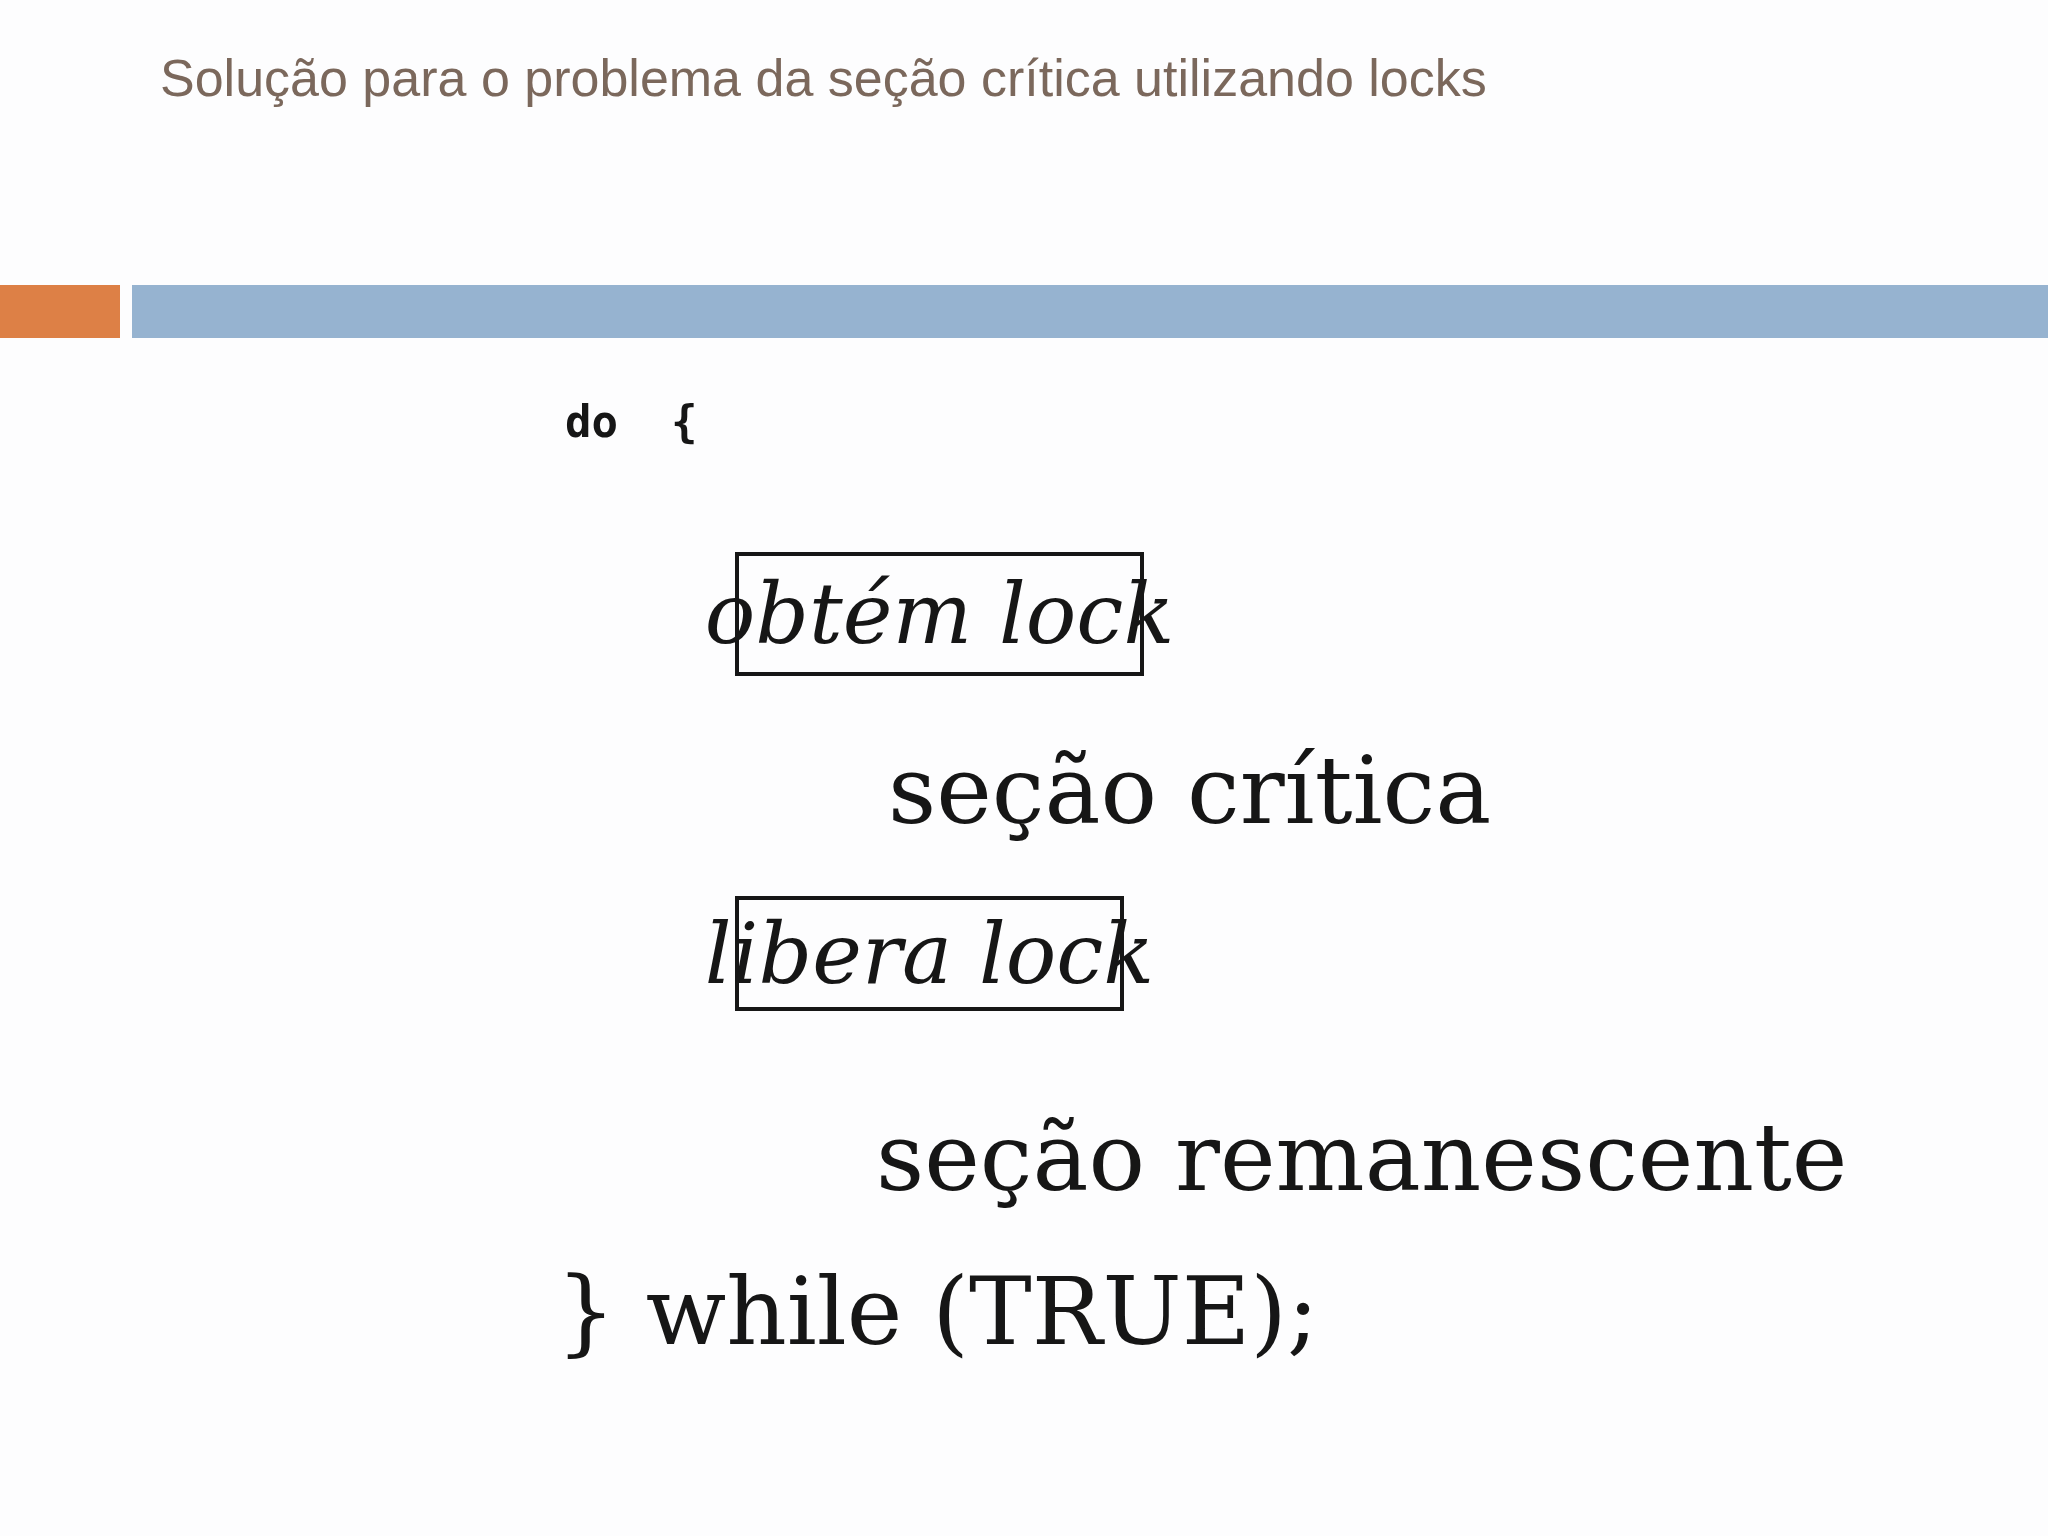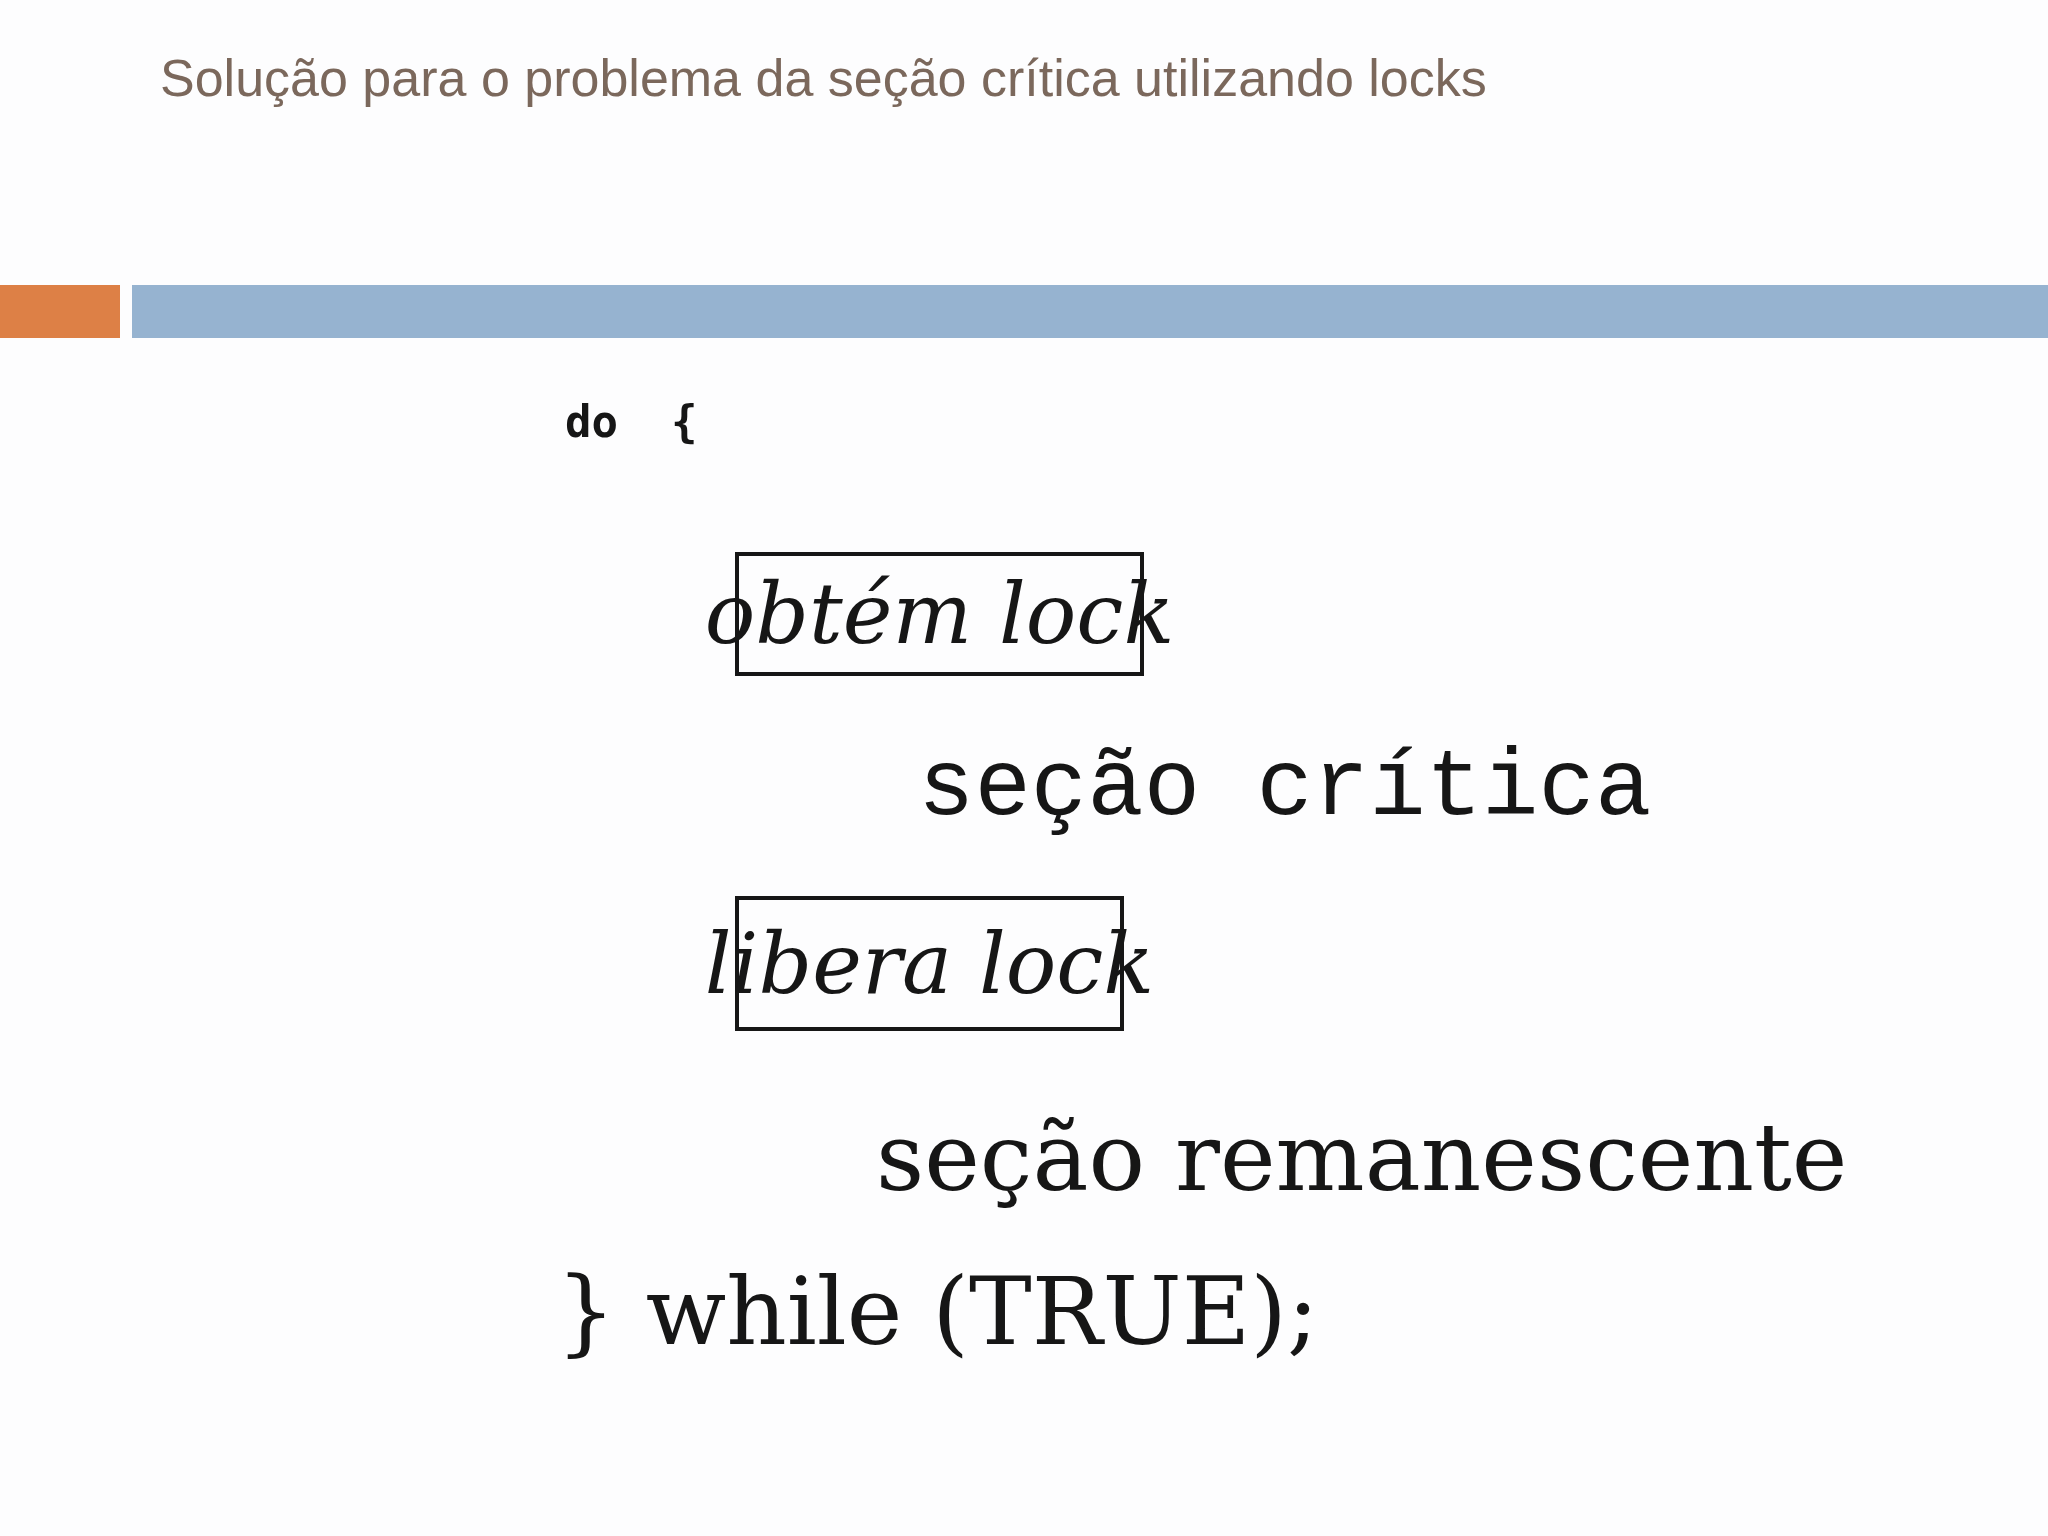--- a/index.html
+++ b/index.html
@@ -81,37 +81,37 @@
   .lock-box.acquire {
     left: 723px;
     top: 214px;
     width: 409px;
     height: 124px;
   }
   .lock-box.release {
     left: 723px;
     top: 558px;
     width: 389px;
-    height: 135px;
+    height: 115px;
   }
   .lock-box .lock-label {
     font-family: "DejaVu Serif", "Liberation Serif", serif;
     font-style: italic;
     font-size: 84px;
     color: var(--ink);
     white-space: nowrap;
   }
   .serif-line {
     position: absolute;
     font-family: "DejaVu Serif", "Liberation Serif", serif;
     font-size: 94px;
     color: var(--ink);
     white-space: nowrap;
   }
-  .critical-line   { left: 918px; top: 398px; font-family: Liberation Mono, monospace; }
+  .critical-line   { left: 888px; top: 398px; }
   .remainder-line  { left: 876px; top: 765px; }
   .while-line      { left: 556px; top: 919px; }
 </style>
 </head>
 <body>
 
 <h1 class="slide-title">Solução para o problema da seção crítica utilizando locks</h1>
 
 <div class="accent-bar">
   <div class="orange-block"></div>

